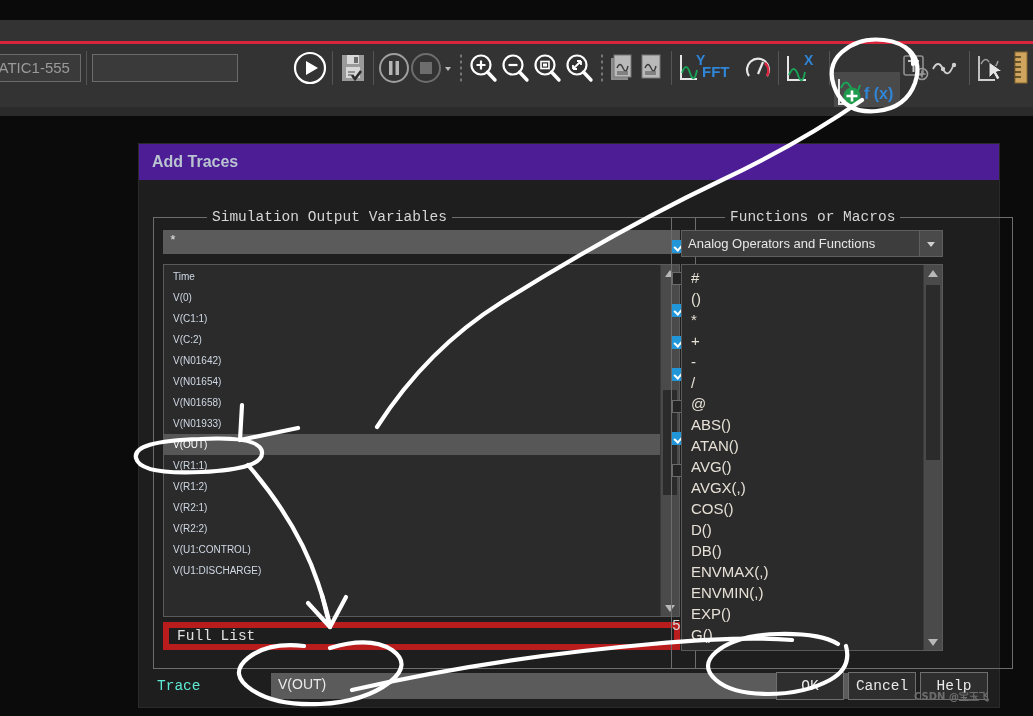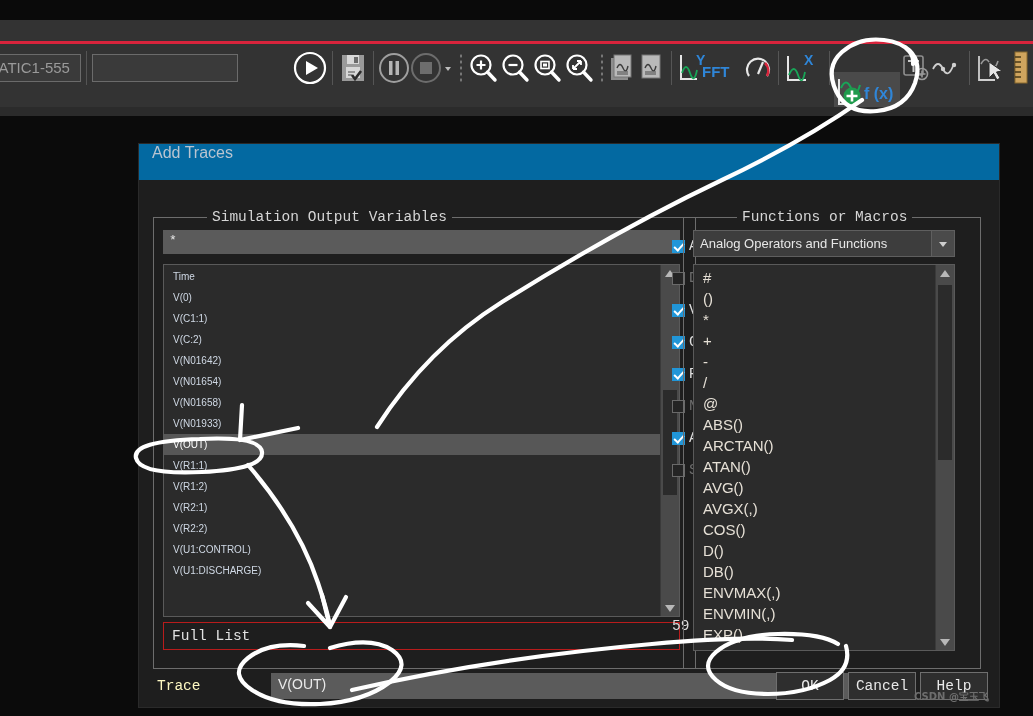--- a/index.html
+++ b/index.html
@@ -67,22 +67,22 @@
   }
 
   
   #dialog {
     position: absolute; left: 139px; top: 144px;
     width: 860px; height: 563px;
     background: #1d1d1d;
     box-shadow: 0 0 0 1px #2a2a2a;
   }
   #dialog-titlebar {
-    height: 36px; background: #0369a1;
-    display: flex; padding-left: 13px;
+    height: 36px; background: #4c1d95;
+    display: flex; align-items: center; padding-left: 13px; font-weight: bold;
   }
   #dialog-title {
     color: #b9c4d0; font-size: 16px; font-family: "Liberation Sans", sans-serif;
   }
   #dialog-body { position: relative; height: 527px; background: #1e1e1e; }
 
   .group {
     position: absolute;
     border: 1px solid #6d6d6d;
     box-sizing: border-box;
@@ -90,21 +90,21 @@
   .group-title {
     position: absolute; top: -9px; left: 9px;
     background: #1e1e1e; padding: 0 5px;
     color: #d6d6d6; font-size: 14.5px;
     font-family: "Liberation Mono", monospace;
     white-space: nowrap;
     margin-left: 44px;
   }
 
   #grp-sim { left: 14px; top: 37px; width: 543px; height: 452px; }
-  #grp-fun { left: 544px; top: 37px; width: 298px; height: 452px; }
+  #grp-fun { left: 532px; top: 37px; width: 342px; height: 452px; }
 
   #filter-input {
     position: absolute; left: 9px; top: 12px; width: 517px; height: 24px;
     box-sizing: border-box;
     background: #5b5b5b; border: none;
     color: #e8e8e8; font-size: 13px;
     font-family: "Liberation Mono", monospace;
     padding: 3px 0 0 6px;
   }
 
@@ -170,21 +170,21 @@
   }
   .chk-label.dim { color: #6c6c6c; }
   #var-count {
     position: absolute; left: 533px; top: 576px;
     font-family: "Liberation Mono", monospace; font-size: 14.5px;
     color: #dcdcdc;
   }
 
   #fulllist-box {
     position: absolute; left: 9px; top: 404px; width: 517px; height: 28px;
-    background: #1e1e1e; border: 1px solid #b91c1c; box-sizing: border-box;
+    background: #1e1e1e; border: 6px solid #b91c1c; box-sizing: border-box;
     color: #e2e2e2; font-family: "Liberation Mono", monospace;
     font-size: 14.5px; display: flex; align-items: center; padding-left: 8px;
   }
 
   
   #fn-select {
     position: absolute; left: 9px; top: 12px; width: 262px; height: 27px;
     box-sizing: border-box; background: #3d3d3d; border: 1px solid #5f5f5f;
     display: flex; align-items: center;
   }
@@ -204,21 +204,21 @@
   }
   #fnlist { flex: 1 1 auto; overflow: hidden; padding-top: 2px; }
   .fn-item {
     height: 21px; line-height: 21px;
     color: #e6e0d6; font-size: 15px; padding-left: 9px; white-space: nowrap;
   }
 
   
   #trace-label {
     position: absolute; left: 18px; top: 498px;
-    color: #fef9c3; font-family: "Liberation Mono", monospace; font-size: 14.5px;
+    color: #5eead4; font-family: "Liberation Mono", monospace; font-size: 14.5px;
   }
   #trace-input {
     position: absolute; left: 132px; top: 493px; width: 627px; height: 26px;
     box-sizing: border-box; background: #5b5b5b; border: none;
     color: #eaeaea; font-size: 14px; padding: 3px 0 0 7px;
     font-family: "Liberation Sans", sans-serif;
   }
   .dlg-btn {
     position: absolute; top: 492px; height: 28px; width: 68px;
     box-sizing: border-box;
@@ -504,21 +504,20 @@
       <div id="fnlist-outer">
         <div id="fnlist">
             <div class="fn-item">#</div>
             <div class="fn-item">()</div>
             <div class="fn-item">*</div>
             <div class="fn-item">+</div>
             <div class="fn-item">-</div>
             <div class="fn-item">/</div>
             <div class="fn-item">@</div>
             <div class="fn-item">ABS()</div>
-            <div class="fn-item">ARCTAN()</div>
             <div class="fn-item">ATAN()</div>
             <div class="fn-item">AVG()</div>
             <div class="fn-item">AVGX(,)</div>
             <div class="fn-item">COS()</div>
             <div class="fn-item">D()</div>
             <div class="fn-item">DB()</div>
             <div class="fn-item">ENVMAX(,)</div>
             <div class="fn-item">ENVMIN(,)</div>
             <div class="fn-item">EXP()</div>
             <div class="fn-item">G()</div>

